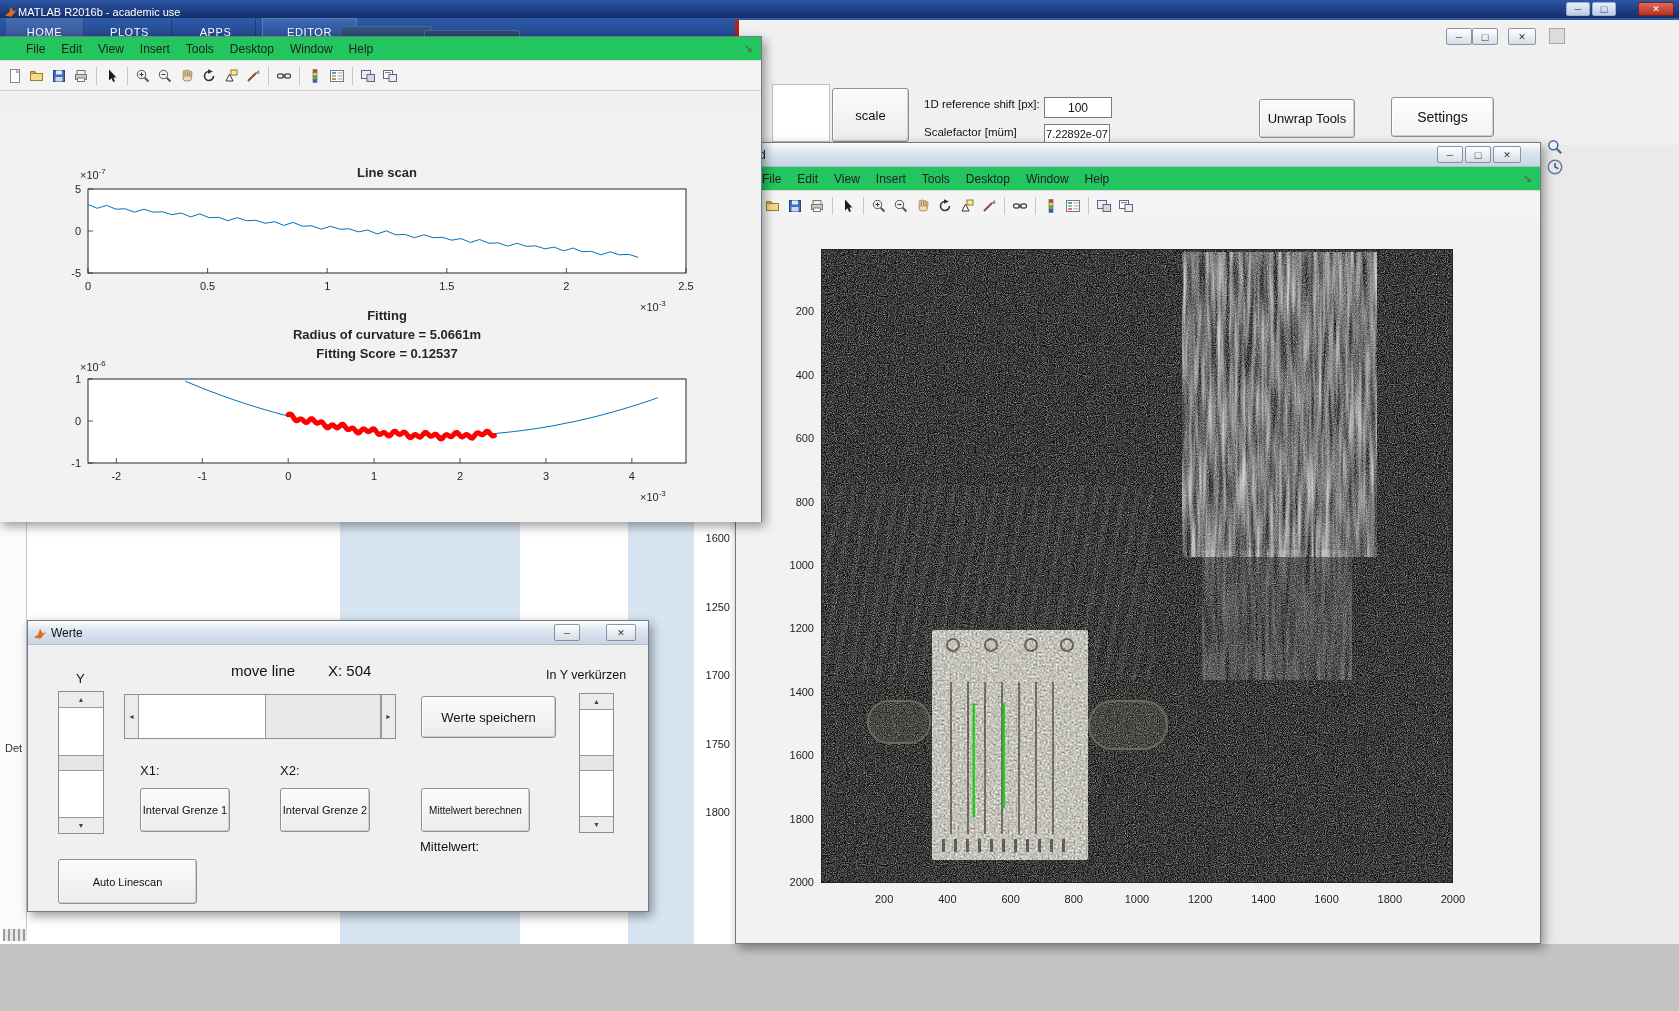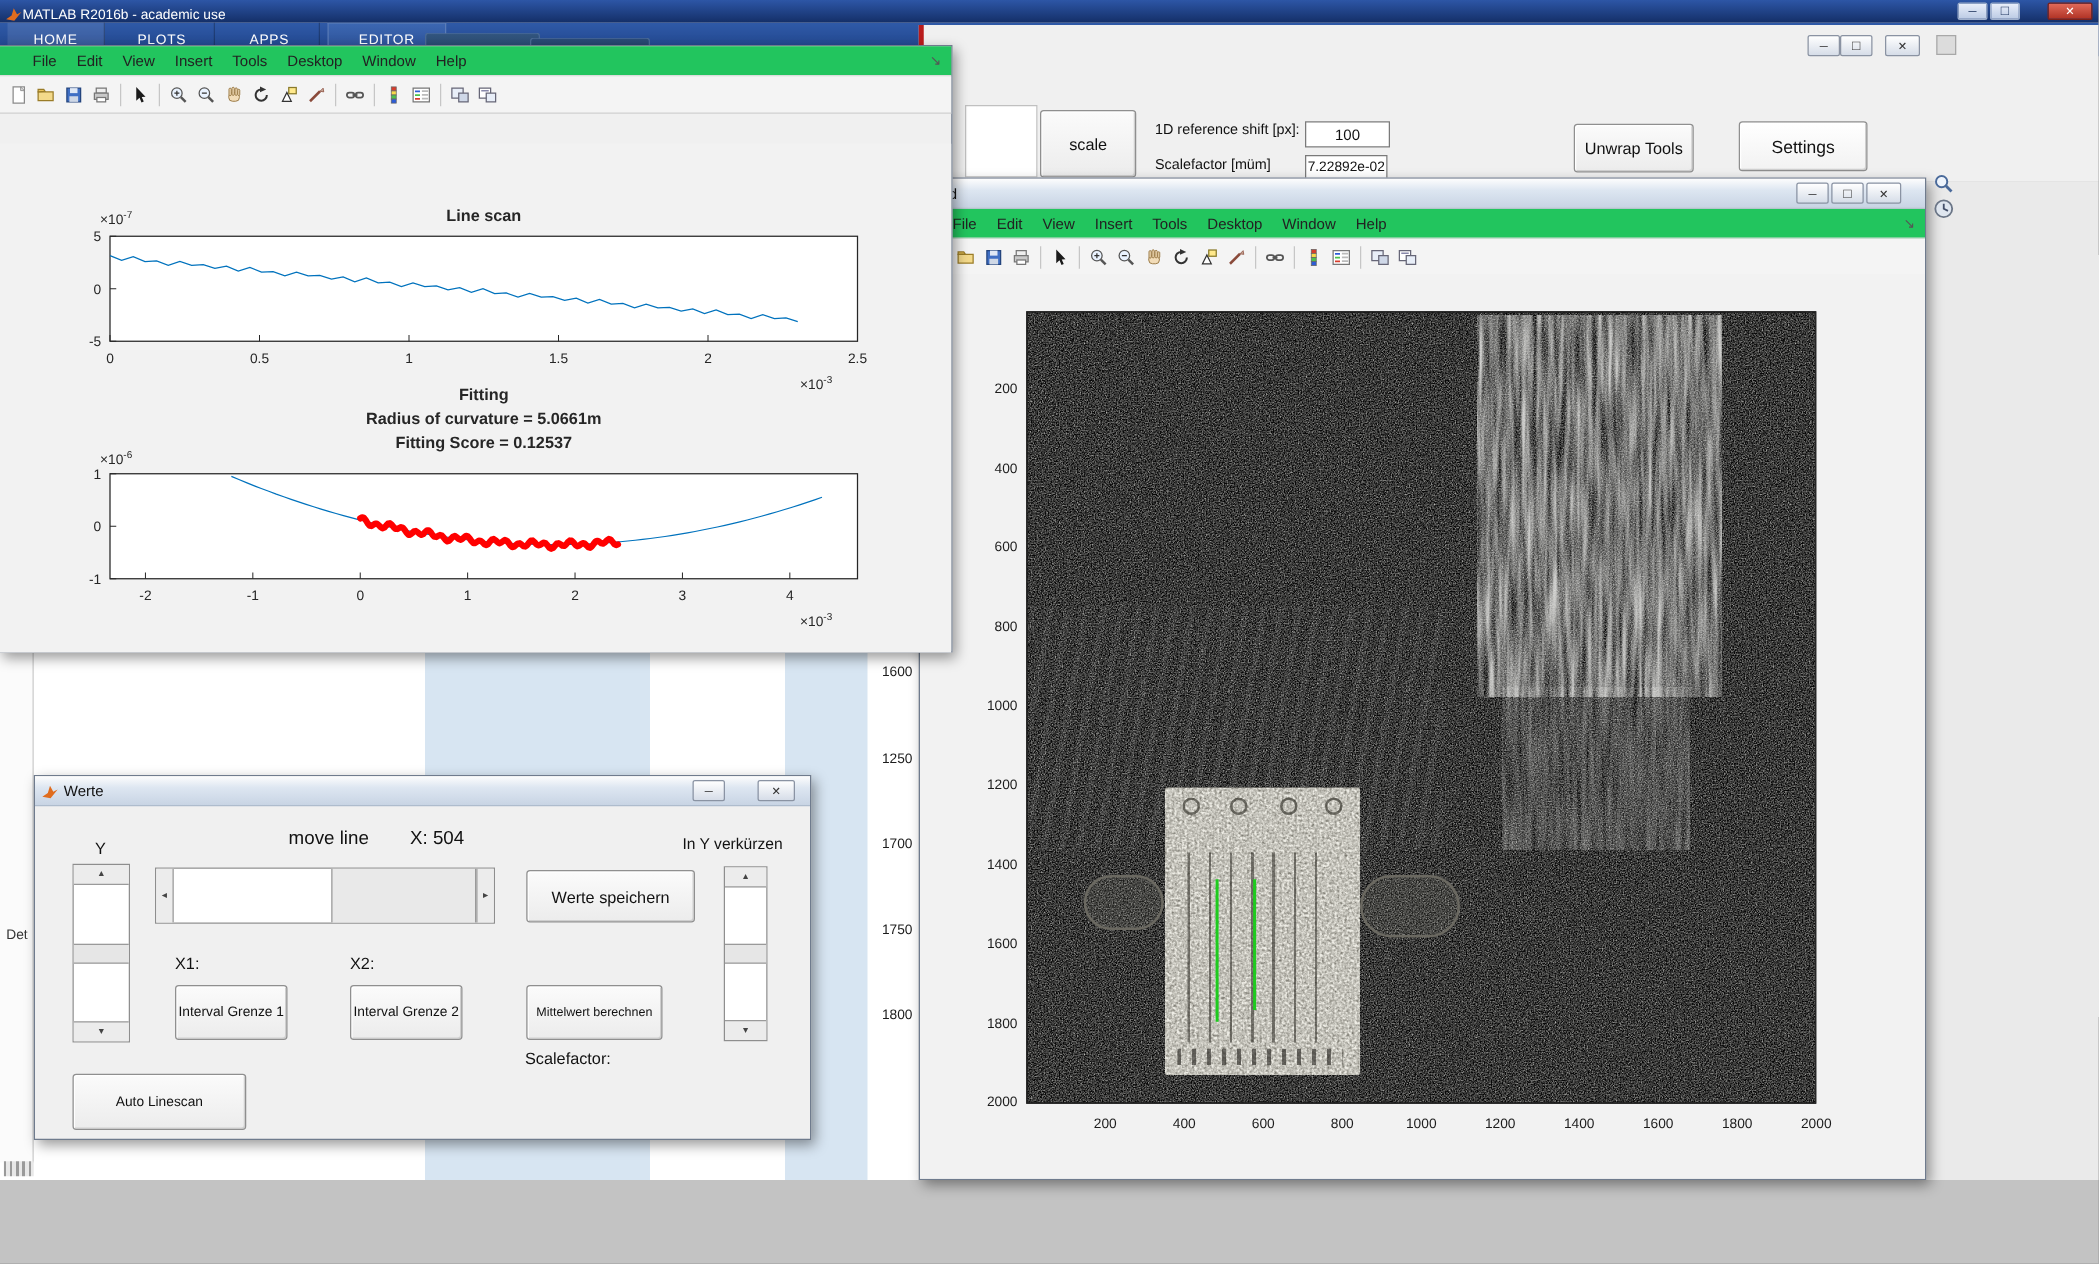--- a/index.html
+++ b/index.html
@@ -130,21 +130,21 @@
     <span class="wbtn g-min" style="position:absolute;left:707px;top:8px"></span>
     <span class="wbtn g-max" style="position:absolute;left:733px;top:8px"></span>
     <span class="wbtn g-close" style="position:absolute;left:769px;top:8px;width:28px"></span>
     <span style="position:absolute;left:810px;top:8px;width:16px;height:16px;background:#dcdcdc;border:1px solid #a8a8a8"></span>
 
     <div class="abs" style="left:33px;top:64px;width:58px;height:58px;background:#fff;border:1px solid #c0c0c0"></div>
     <button class="uibtn" style="left:93px;top:68px;width:77px;height:54px">scale</button>
     <span class="uilabel" style="left:185px;top:78px;font-size:11.5px">1D reference shift [px]:</span>
     <span class="uifield" style="left:305px;top:77px;width:68px;height:21px">100</span>
     <span class="uilabel" style="left:185px;top:106px;font-size:11.5px">Scalefactor [müm]</span>
-    <span class="uifield" style="left:305px;top:104px;width:66px;height:20px;font-size:11px">7.22892e-02</span>
+    <span class="uifield" style="left:305px;top:104px;width:66px;height:20px;font-size:11px">7.22892e-07</span>
     <button class="uibtn" style="left:520px;top:79px;width:96px;height:39px">Unwrap Tools</button>
     <button class="uibtn" style="left:652px;top:77px;width:103px;height:40px;font-size:14px;background:linear-gradient(#ffffff,#f2f2f2)">Settings</button>
   </div>
 
   <div class="abs" style="left:1541px;top:145px;width:138px;height:799px;background:#eaeaea;z-index:1"></div>
   <span class="abs" style="left:1546px;top:138px;width:18px;height:18px;z-index:4">
     <svg viewBox="0 0 16 16" width="18" height="18">
         <circle cx="6.5" cy="6.5" r="4" fill="#eef4fc" stroke="#4a6a9a" stroke-width="1.4"></circle>
         <line x1="9.5" y1="9.5" x2="13.5" y2="13.5" stroke="#4a6a9a" stroke-width="2"></line>
       </svg>
@@ -591,17 +591,17 @@
       <div class="varrow top g-up"></div>
       <div class="vthumb"></div>
       <div class="varrow bot g-down"></div>
     </div>
 
     <span class="uilabel" style="left:112px;top:142px;font-size:13px">X1:</span>
     <button class="uibtn" style="left:112px;top:167px;width:90px;height:44px;font-size:11px">Interval Grenze 1</button>
     <span class="uilabel" style="left:252px;top:142px;font-size:13px">X2:</span>
     <button class="uibtn" style="left:252px;top:167px;width:90px;height:44px;font-size:11px">Interval Grenze 2</button>
     <button class="uibtn" style="left:393px;top:167px;width:109px;height:44px;font-size:10px">Mittelwert berechnen</button>
-    <span class="uilabel" style="left:392px;top:218px;font-size:13px">Scalefactor:</span>
+    <span class="uilabel" style="left:392px;top:218px;font-size:13px">Mittelwert:</span>
     <button class="uibtn" style="left:30px;top:238px;width:139px;height:45px;font-size:11px">Auto Linescan</button>
   </div>
 
 </div>
 
 </body></html>

